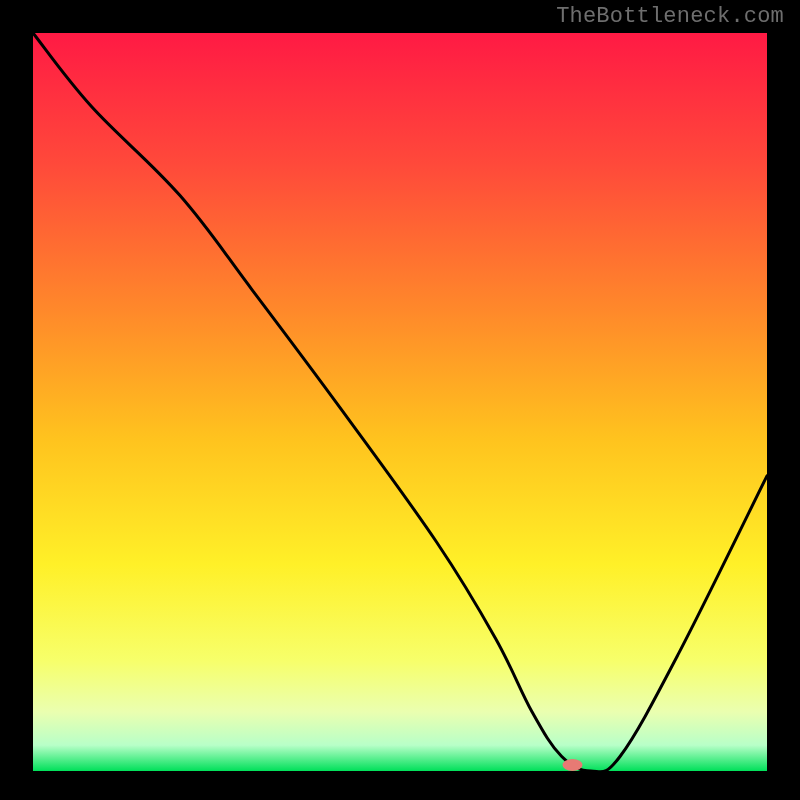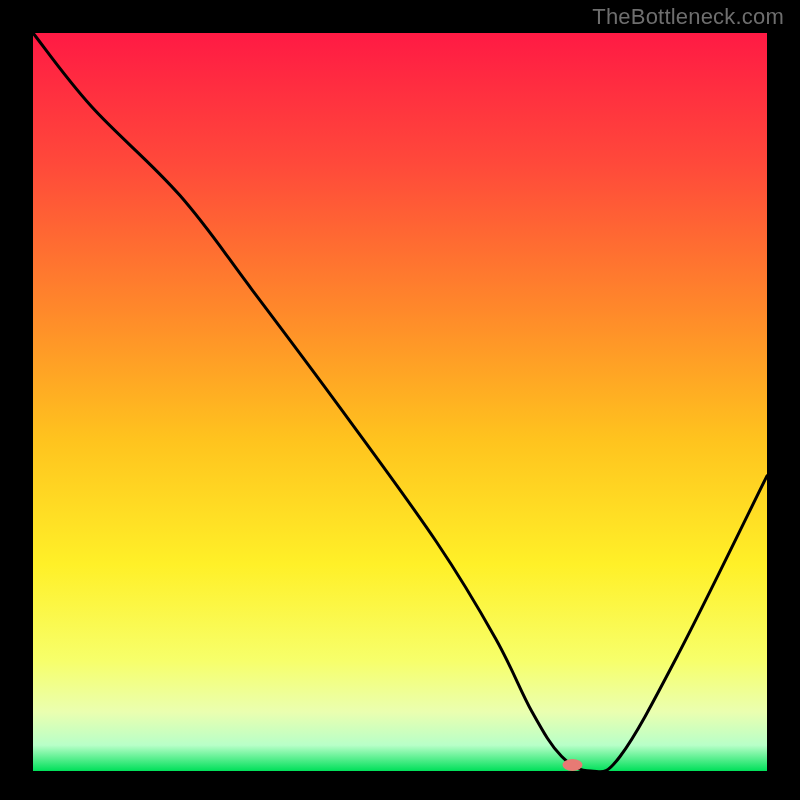--- a/index.html
+++ b/index.html
@@ -13,21 +13,21 @@
   .frame {
     position: relative;
     width: 800px;
     height: 800px;
     background: #000;
   }
   .watermark {
     position: absolute;
     top: 4px;
     right: 16px;
-    font-family: Liberation Sans, sans-serif;
+    font-family: Liberation Mono, monospace;
     font-size: 22px;
     color: #6e6e6e;
     letter-spacing: 0.2px;
     text-align: center;
   }
   svg { display: block; }
 </style>
 </head>
 <body>
 

